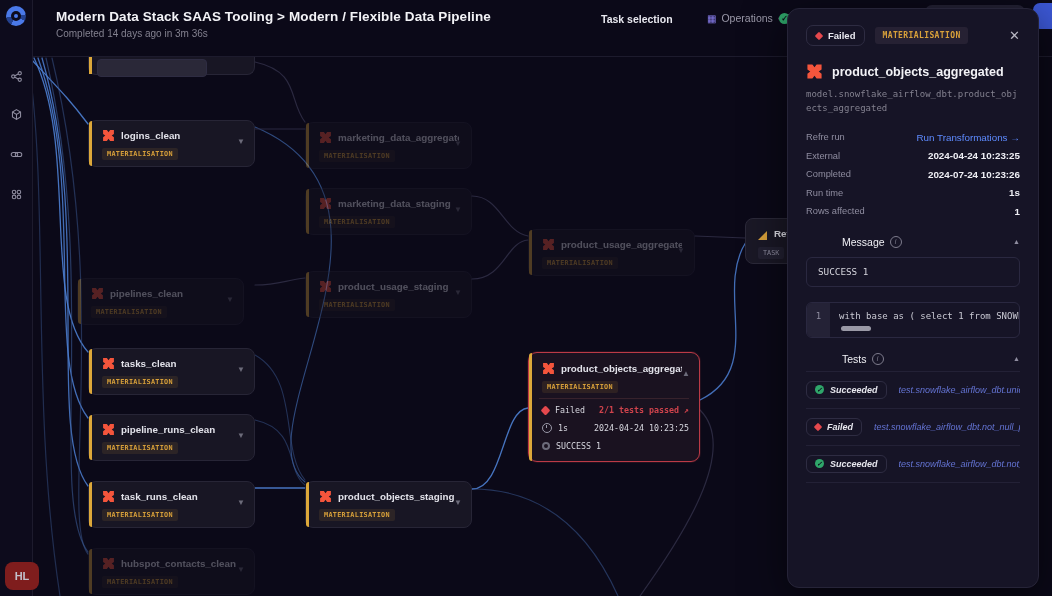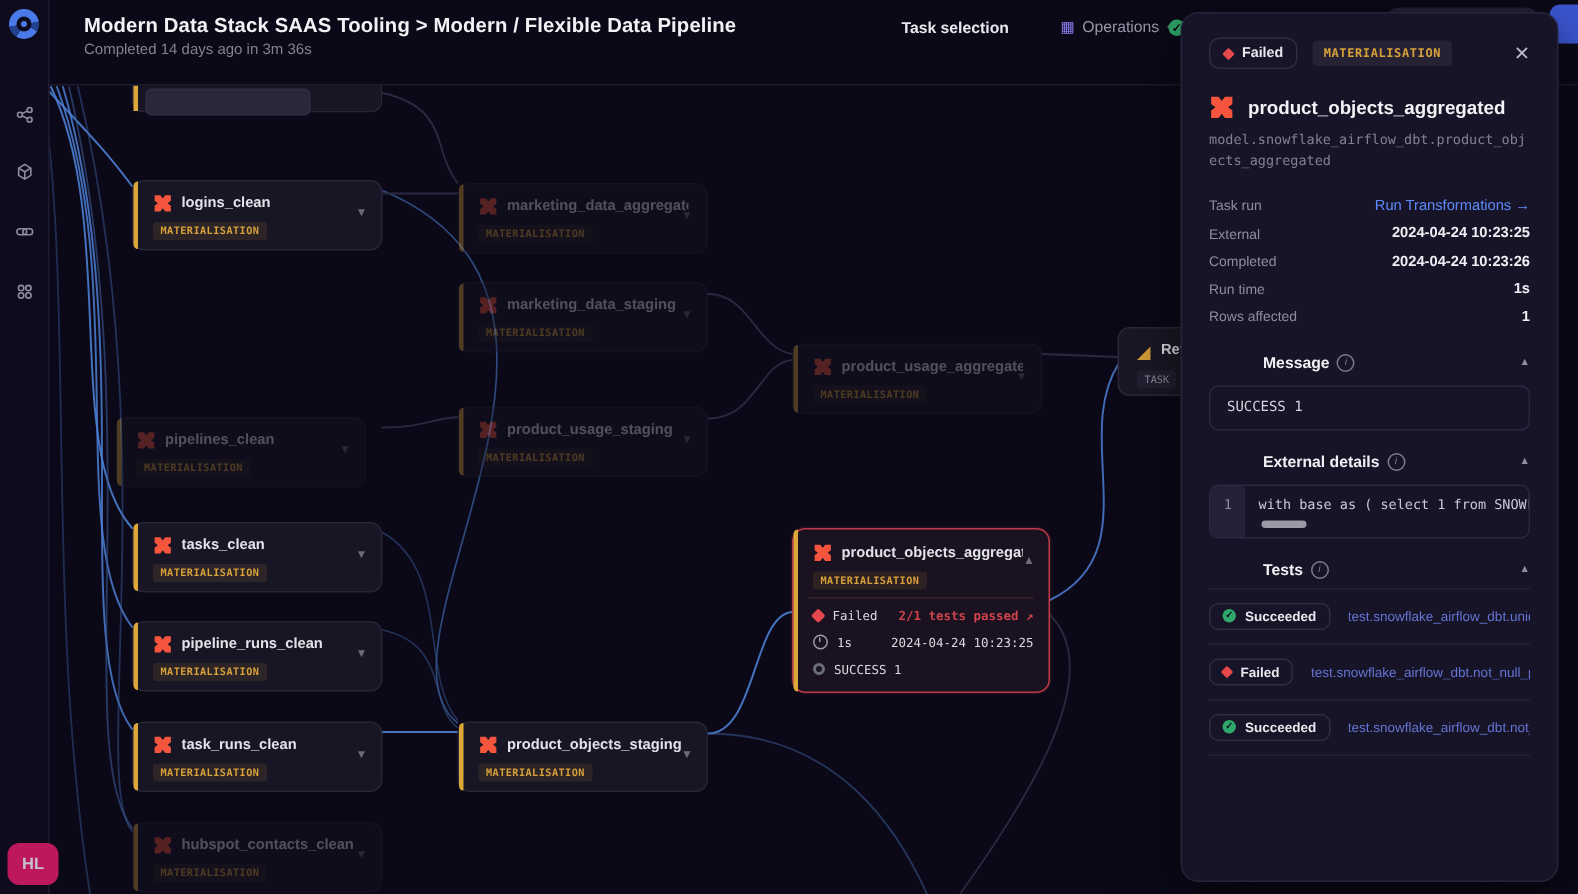--- a/index.html
+++ b/index.html
@@ -26,21 +26,21 @@
   
   #sidebar{position:absolute;left:0;top:0;width:32px;height:596px;background:#0d0b1c;
     border-right:1px solid #1d1b2d;z-index:40;}
   #logo{position:absolute;left:6px;top:6px;width:20px;height:20px;border-radius:50%;
     background:conic-gradient(#4a79e8 0 80deg,#23418f 80deg 120deg,#4a79e8 120deg 210deg,#23418f 210deg 260deg,#4a79e8 260deg 360deg);
     display:flex;align-items:center;justify-content:center;}
   #logo .hole{width:10px;height:10px;border-radius:50%;background:#0d0b1c;display:flex;align-items:center;justify-content:center;}
   #logo .dot{width:4px;height:4px;border-radius:50%;background:#4a79e8;}
   .sico{position:absolute;left:10px;width:13px;height:13px;color:#8f8da0;cursor:pointer;}
   .sico svg{width:13px;height:13px;display:block;}
-  #avatar{position:absolute;left:5px;top:562px;width:34px;height:28px;border-radius:8px;background:#be185d;
+  #avatar{position:absolute;left:5px;top:562px;width:34px;height:28px;border-radius:8px;background:#7f1d1d;
     color:#c2c1cc;font-size:11px;font-weight:600;display:flex;align-items:center;justify-content:center;z-index:41;}
 
   
   .node{position:absolute;width:167px;height:47px;background:#181624;border:1px solid #272536;
     border-radius:8px;z-index:10;box-sizing:border-box;margin-top:16px;}
   .node .bar{position:absolute;left:0;top:0;bottom:0;width:3px;background:#DDA83A;border-radius:8px 0 0 8px;}
   .node.dim{opacity:.32;}
   .nrow{position:absolute;left:13px;top:8px;display:flex;align-items:center;gap:6px;width:140px;}
   .ntitle{font-size:9.8px;font-weight:600;color:#e2e2ea;white-space:nowrap;overflow:hidden;}
   .dbt{width:13px;height:13px;flex:0 0 13px;}
@@ -96,34 +96,34 @@
   #pTitle{font-size:12.5px;font-weight:700;color:#f2f2f6;}
   #pPath{margin-top:8px;font-family:"DejaVu Sans Mono",monospace;font-size:9px;color:#83818f;
     word-break:break-all;line-height:1.5;}
   #fields{margin-top:13px;}
   .frow{display:flex;align-items:center;justify-content:space-between;height:18.5px;}
   .flabel{font-size:9.3px;color:#8f8da0;}
   .fval{font-size:9.8px;font-weight:700;color:#eeeef4;}
   .fval.link{color:#5E8BFF;font-weight:400;cursor:pointer;}
   .sect{margin-top:15px;}
   .sectHead{display:flex;align-items:center;gap:5px;}
-  .sectTitle{font-size:10.5px;font-weight:700;color:#f0f0f5;padding-left:36px;}
+  .sectTitle{font-size:10.5px;font-weight:400;color:#f0f0f5;padding-left:36px;}
   .info{width:10px;height:10px;border-radius:50%;border:1px solid #7d7b8c;color:#7d7b8c;font-size:7px;
     display:inline-flex;align-items:center;justify-content:center;font-style:italic;}
   .collapse{margin-left:auto;color:#8f8da0;font-size:7px;cursor:pointer;}
   .msgBox{margin-top:9px;border:1px solid #2a2840;border-radius:6px;height:28px;display:flex;align-items:center;
     padding-left:11px;font-family:"DejaVu Sans Mono",monospace;font-size:9.3px;color:#d4d4dc;}
   .codeBox{margin-top:9px;border:1px solid #2a2840;border-radius:6px;display:flex;overflow:hidden;height:34px;}
   .gutter{width:23px;background:#242236;color:#8f8da0;font-family:"DejaVu Sans Mono",monospace;font-size:9px;
     display:flex;justify-content:center;padding-top:8px;}
   .codeArea{flex:1;padding:8px 0 0 9px;overflow:hidden;}
   .codeLine{font-family:"DejaVu Sans Mono",monospace;font-size:9px;color:#cacad4;white-space:nowrap;}
   .thumb{margin-top:5px;margin-left:2px;width:30px;height:5px;border-radius:3px;background:#9a99a6;cursor:pointer;}
   #testsList{margin-top:6px;}
-  .trow{display:flex;align-items:center;gap:12px;height:36px;border-bottom:1px solid #232136;}
+  .trow{display:flex;align-items:center;gap:12px;height:36px;border-bottom:1px solid #232136;font-style:italic;}
   #testsList .trow:first-child{border-top:1px solid #232136;}
   .tpill{display:inline-flex;align-items:center;gap:6px;border:1px solid #2e2c42;border-radius:6px;
     padding:3px 8px;font-size:9px;font-weight:600;color:#e8e8ef;flex:0 0 auto;}
   .gchk{width:9px;height:9px;border-radius:50%;background:#2FA66A;color:#0b0918;font-size:6.5px;line-height:9px;
     text-align:center;font-weight:700;}
   .sdiamond{width:6px;height:6px;background:#E5484D;border-radius:1px;transform:rotate(45deg);}
   .tlink{font-size:9px;color:#6474d4;white-space:nowrap;overflow:hidden;flex:1;cursor:pointer;}
 </style>
 </head>
 <body>
@@ -420,30 +420,30 @@
         <svg viewBox="0 0 24 24" style="width:17px;height:17px">
             <path d="M2 2h7l3 4 3-4h7v7l-4 3 4 3v7h-7l-3-4-3 4H2v-7l4-3-4-3z" fill="#F4553C"></path>
           </svg>
         </span>
       <span id="pTitle">product_objects_aggregated</span>
     </div>
     <div id="pPath">model.snowflake_airflow_dbt.product_objects_aggregated</div>
 
     <div id="fields">
       <div class="frow">
-          <span class="flabel">Task run</span>
+          <span class="flabel">Refre run</span>
         <span class="fval link">Run Transformations →</span>
         </div>
       <div class="frow">
           <span class="flabel">External</span>
         <span class="fval">2024-04-24 10:23:25</span>
         </div>
       <div class="frow">
           <span class="flabel">Completed</span>
-        <span class="fval">2024-04-24 10:23:26</span>
+        <span class="fval">2024-07-24 10:23:26</span>
         </div>
       <div class="frow">
           <span class="flabel">Run time</span>
         <span class="fval">1s</span>
         </div>
       <div class="frow">
           <span class="flabel">Rows affected</span>
         <span class="fval">1</span>
         </div>
     </div>
@@ -451,25 +451,20 @@
     <div class="sect">
       <div class="sectHead">
         <span class="sectTitle">Message</span>
         <span class="info">i</span>
         <span class="collapse">▲</span>
       </div>
       <div class="msgBox">SUCCESS 1</div>
     </div>
 
     <div class="sect">
-      <div class="sectHead">
-        <span class="sectTitle">External details</span>
-        <span class="info">i</span>
-        <span class="collapse">▲</span>
-      </div>
       <div class="codeBox">
         <div class="gutter">1</div>
         <div class="codeArea">
           <div class="codeLine">with base as ( select 1 from SNOWFLAKE</div>
           <div class="thumb"></div>
         </div>
       </div>
     </div>
 
     <div class="sect">

